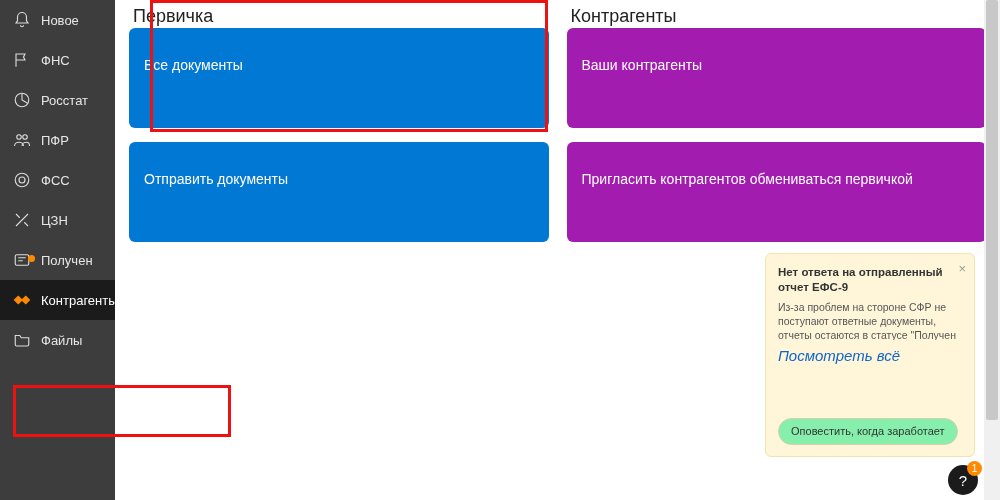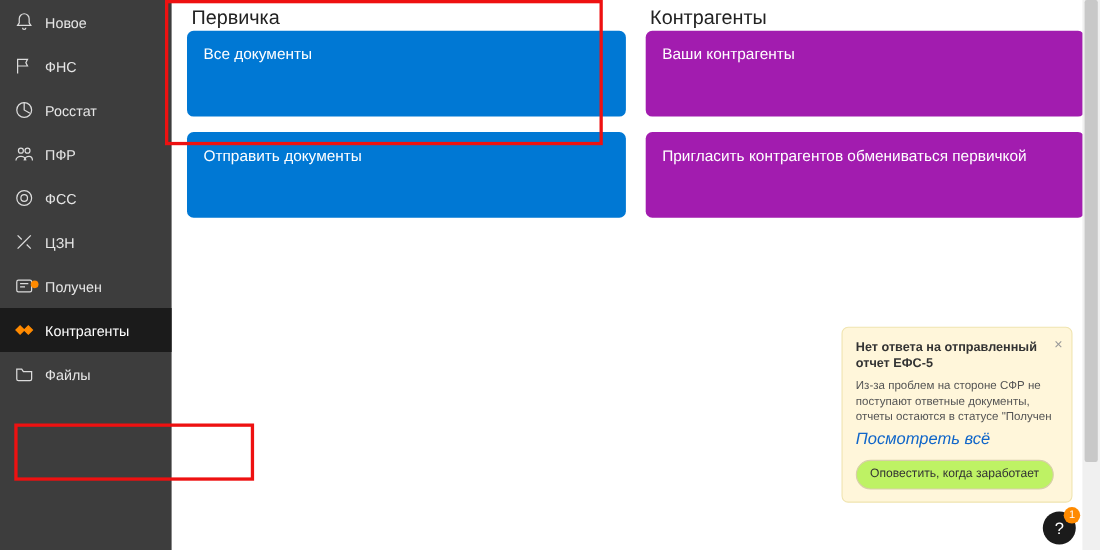--- a/index.html
+++ b/index.html
@@ -1,53 +1,53 @@
 <!DOCTYPE html>
 <html><head>
 <meta charset="utf-8">
 <style>
   * { box-sizing: border-box; margin: 0; padding: 0; }
   html, body { width: 1000px; height: 500px; font-family: Arial, Helvetica, sans-serif; background: #fff; overflow: hidden; }
   .app { display: flex; width: 100%; height: 100%; position: relative; }
 
   
-  .sidebar { width: 156px; height: 100%; background: #3d3d3d; color: #dcdcdc; display: flex; flex-direction: column; font-size: 13px; position: relative; z-index: 2; }
+  .sidebar { width: 115px; height: 100%; background: #3d3d3d; color: #dcdcdc; display: flex; flex-direction: column; font-size: 13px; position: relative; z-index: 2; }
   .sidebar-item { display: flex; align-items: center; gap: 10px; padding: 0 13px; height: 40px; cursor: pointer; color: #e6e6e6; }
   .sidebar-item.active { background: #1b1b1b; color: #fff; }
   .sidebar-item .icon { width: 18px; height: 18px; display: flex; align-items: center; justify-content: center; flex-shrink: 0; }
   .sidebar-item .icon svg { width: 18px; height: 18px; stroke: #dcdcdc; fill: none; stroke-width: 1.5; }
   .sidebar-item.active .icon svg { stroke: #ff8a00; fill: #ff8a00; }
   .dot-badge { position: absolute; top: 4px; right: -4px; width: 7px; height: 7px; background: #ff8a00; border-radius: 50%; }
   .icon-wrap { position: relative; }
 
   
   .hl-sidebar { position: absolute; left: 13px; top: 385px; width: 218px; height: 52px; border: 3px solid #e11; pointer-events: none; z-index: 5; }
   .hl-cards   { position: absolute; left: 150px; top: 0px; width: 398px; height: 132px; border: 3px solid #e11; pointer-events: none; z-index: 5; }
 
   
   .main { flex: 1; padding: 6px 14px 0 14px; position: relative; }
   .columns { display: flex; gap: 18px; }
   .col { flex: 1; display: flex; flex-direction: column; }
   .col-title { font-size: 18px; color: #222; margin-bottom: 1px; padding-left: 4px; }
-  .card { height: 78px; border-radius: 6px; padding: 13px 15px; color: #fff; font-size: 14px; margin-bottom: 14px; cursor: pointer; }
+  .card { height: 100px; border-radius: 6px; padding: 29px 15px; color: #fff; font-size: 14px; margin-bottom: 14px; cursor: pointer; }
   .card.blue { background: #0078d4; }
   .card.blue:first-of-type { background: #0078d4; }
   .card.gray { background: #a21caf; }
 
   
   .right-edge { position: absolute; right: 0; top: 0; width: 16px; height: 100%; background: #f0f0f0; }
   .right-thumb { position: absolute; top: 0; left: 2px; width: 12px; height: 420px; background: #c8c8c8; border-radius: 2px; }
 
   
   .toast { position: absolute; right: 25px; bottom: 43px; width: 210px; background: #fff6da; border: 1px solid #f0e4b0; border-radius: 6px; padding: 11px 12px 11px 12px; font-size: 11px; color: #333; line-height: 1.35; z-index: 10; }
   .toast-close { position: absolute; top: 6px; right: 8px; font-size: 13px; color: #999; cursor: pointer; }
   .toast-title { font-weight: bold; margin-bottom: 4px; font-size: 11.5px; }
   .toast-body { color: #555; font-size: 10.5px; margin-bottom: 6px; max-height: 40px; overflow: hidden; }
   .toast-link { color: #1066c9; font-size: 15px; cursor: pointer; margin-bottom: 8px; display: inline-block; font-style: italic; }
-  .toast-btn { display: inline-block; background: #bef264; border: 1px solid #d8cfa8; border-radius: 20px; padding: 5px 12px; font-size: 11px; cursor: pointer; }
+  .toast-btn { display: inline-block; background: #86efac; border: 1px solid #d8cfa8; border-radius: 20px; padding: 5px 12px; font-size: 11px; cursor: pointer; margin-top: 44px; }
 
   
   .help-btn { position: absolute; right: 22px; bottom: 5px; width: 30px; height: 30px; border-radius: 50%; background: #1b1b1b; color: #fff; display: flex; align-items: center; justify-content: center; font-size: 15px; cursor: pointer; z-index: 11; }
   .help-badge { position: absolute; top: -4px; right: -4px; width: 15px; height: 15px; border-radius: 50%; background: #ff8a00; color: #fff; font-size: 10px; display: flex; align-items: center; justify-content: center; }
 </style>
 </head>
 <body>
 
 <div class="app">
 
@@ -169,21 +169,21 @@
       </div>
     </div>
   </div>
 
   <div class="right-edge">
     <div class="right-thumb"></div>
   </div>
 
   <div class="toast">
     <span class="toast-close">×</span>
-    <div class="toast-title">Нет ответа на отправленный отчет ЕФС-5</div>
+    <div class="toast-title">Нет ответа на отправленный отчет ЕФС-9</div>
     <div class="toast-body">Из-за проблем на стороне СФР не поступают ответные документы, отчеты остаются в статусе "Получен в СФР". Повторно</div>
     <span class="toast-link">Посмотреть всё</span><br>
     <span class="toast-btn">Оповестить, когда заработает</span>
   </div>
 
   <div class="help-btn">
     <span>?</span>
     <span class="help-badge">1</span>
   </div>
 

